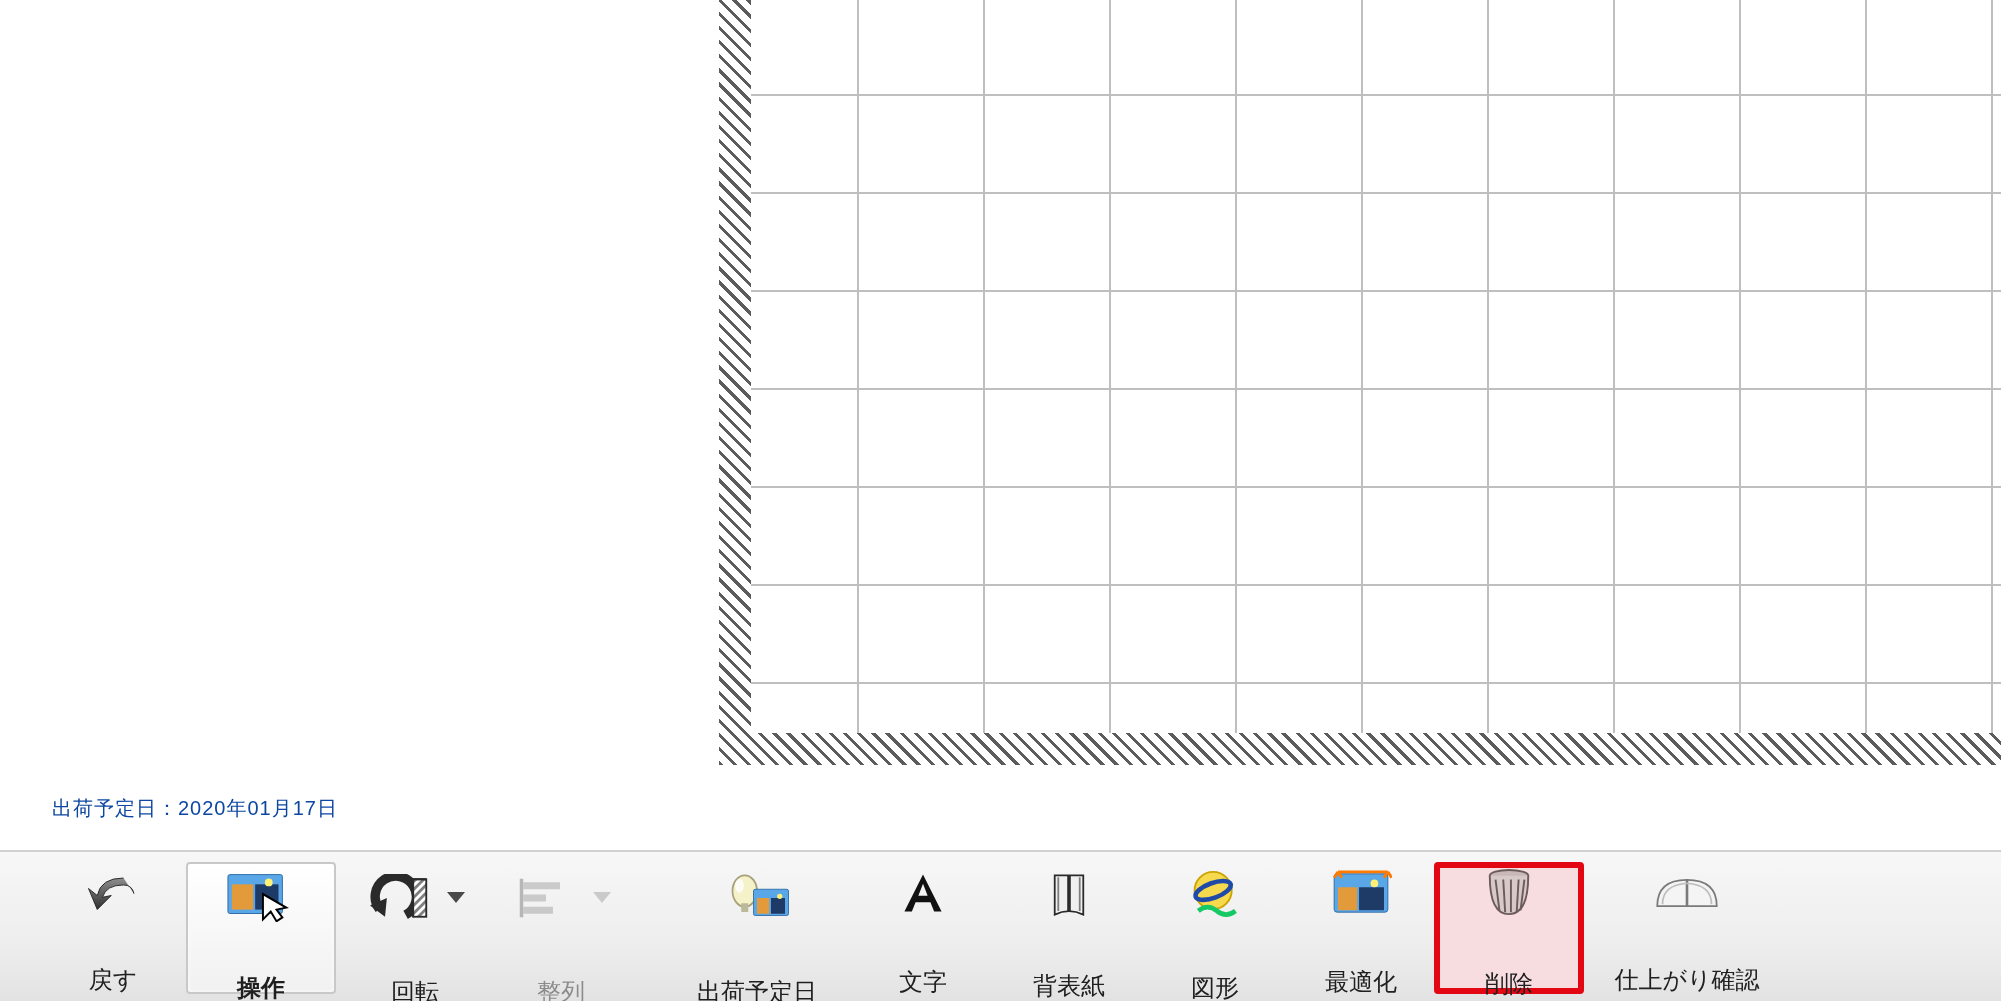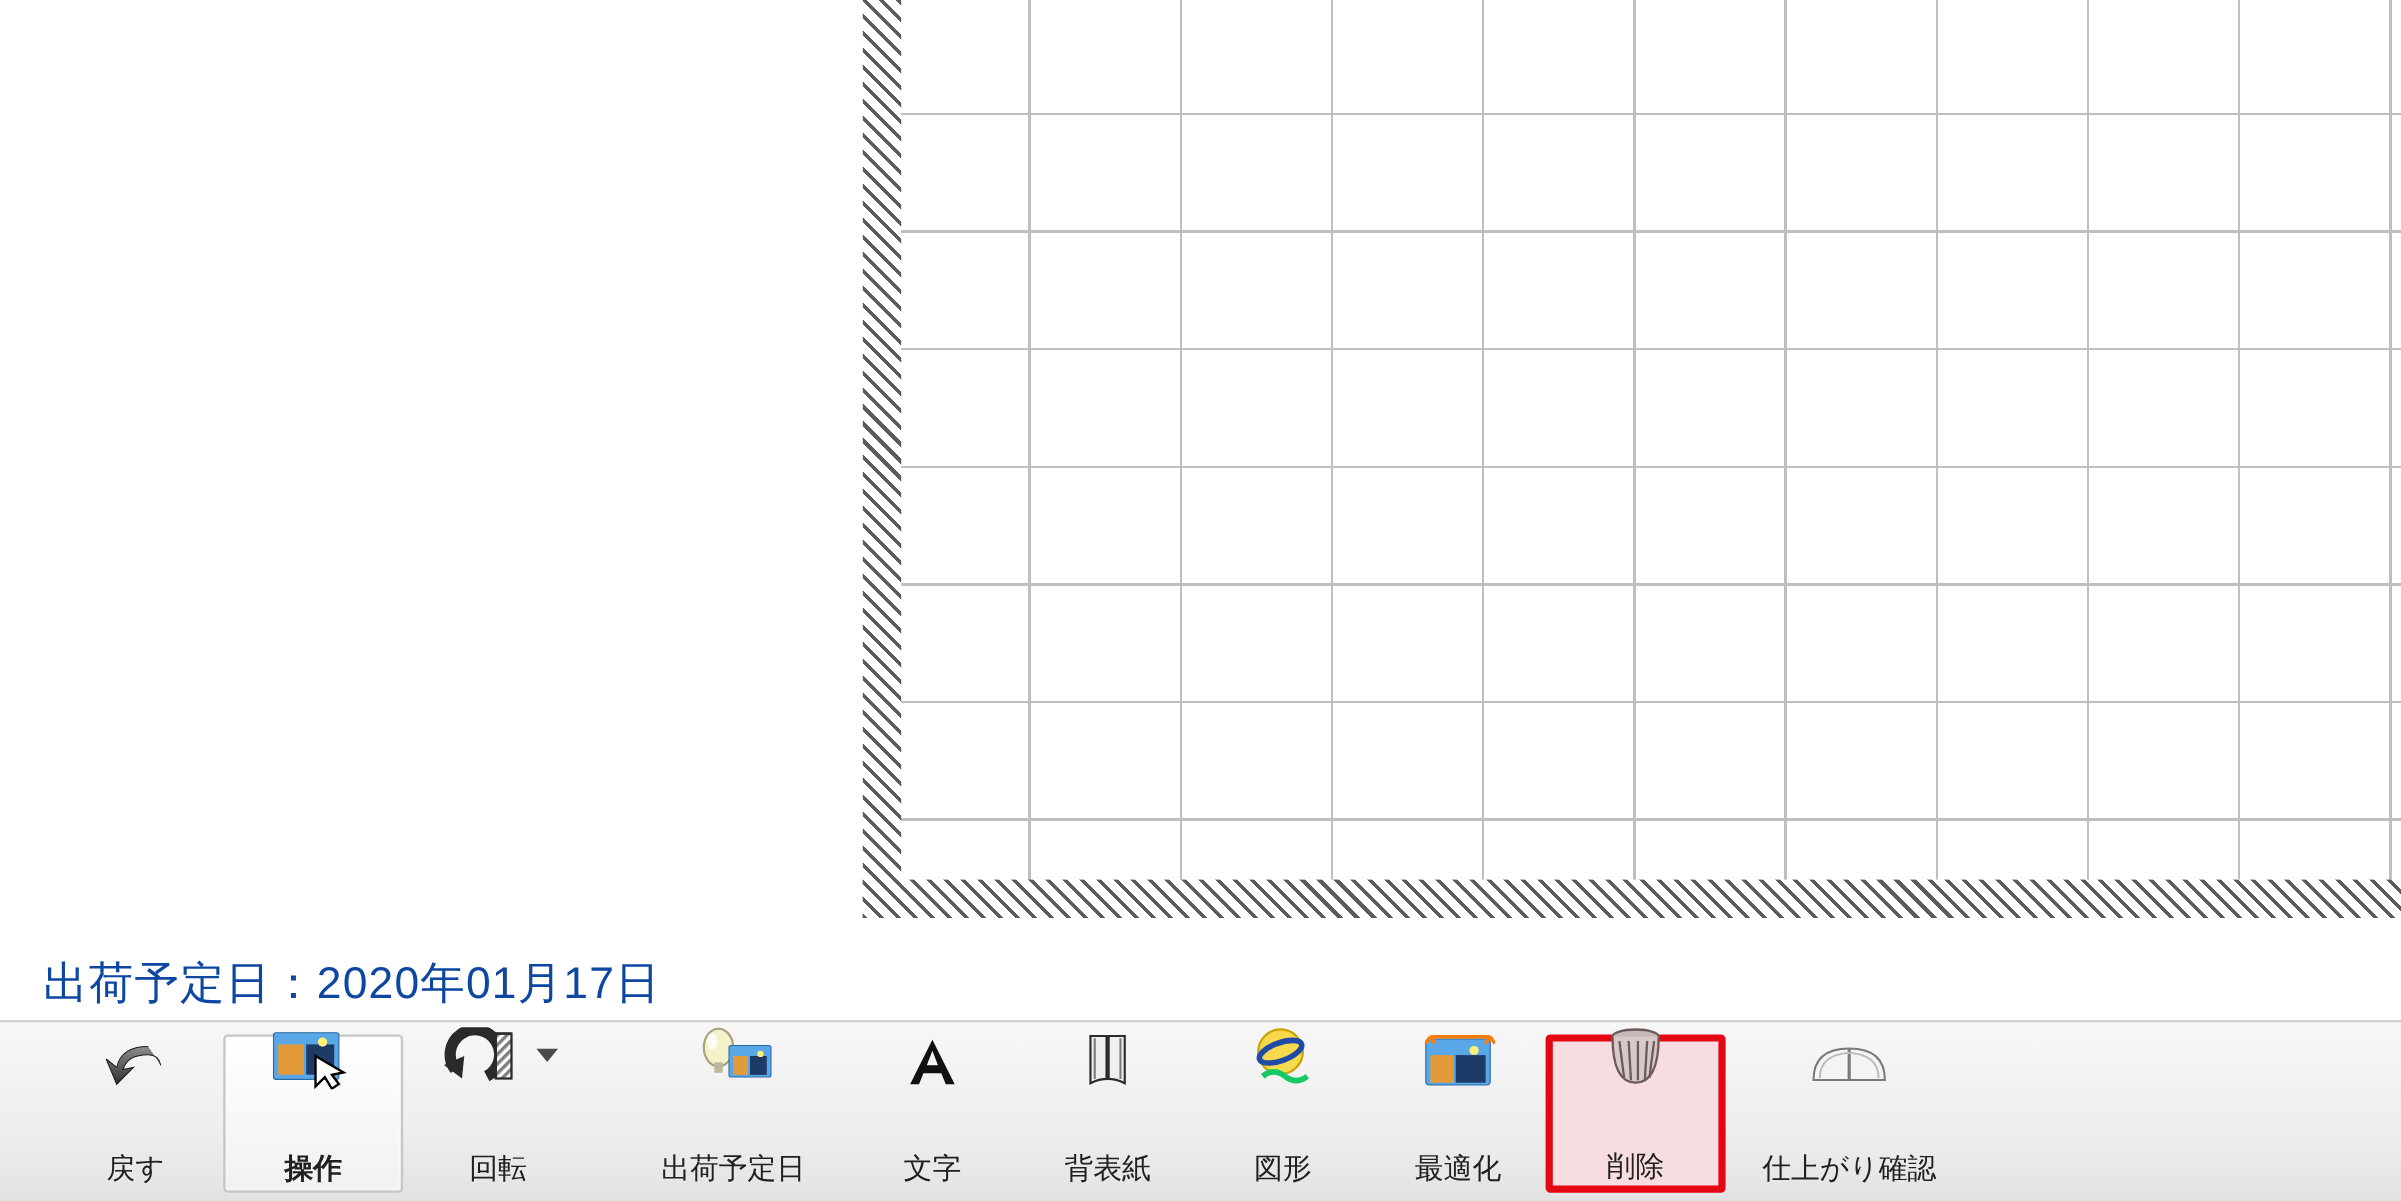--- a/index.html
+++ b/index.html
@@ -57,24 +57,24 @@
   .hatch.inner-line { 
     position: absolute;
     border: 0 solid #7a7a7a;
   }
   .inner-left   { left: 30px; top: 0; bottom: 30px; border-left-width: 2px; }
   .inner-bottom { left: 30px; bottom: 30px; right: 0; border-bottom-width: 2px; }
 
   
   .ship-date {
     position: absolute;
-    left: 36px;
+    left: 52px;
     top: 795px;
     color: #0d47a1;
-    font-size: 37px;
+    font-size: 20px;
     letter-spacing: 1px;
     white-space: nowrap;
   }
 
   
   .toolbar {
     position: absolute;
     left: 0; right: 0;
     top: 850px;
     height: 151px;
@@ -82,21 +82,21 @@
     border-top: 2px solid #d0d0d0;
     display: flex;
     align-items: center;
     padding: 0 40px;
     gap: 0;
   }
   .tb-item {
     display: flex;
     flex-direction: column;
     align-items: center;
-    justify-content: flex-end;
+    justify-content: space-between;
     height: 120px;
     padding: 6px 18px 2px;
     border-radius: 4px;
     cursor: pointer;
     user-select: none;
     min-width: 110px;
     gap: 44px;
   }
   .tb-item.active {
     background: linear-gradient(#ffffff, #f1f1f1);
@@ -201,20 +201,34 @@
               <rect width="3" height="6" fill="#2a2a2a"></rect>
             </pattern>
             <rect x="46" y="4" width="14" height="40" fill="url(#hatchp)" opacity="0.6"></rect>
           </svg>
         </div>
         <div class="dropdown-caret"></div>
       </div>
       <div class="tb-label">回転</div>
     </div>
 
+    <div class="tb-item disabled">
+      <div class="combo">
+        <div class="tb-icon">
+          <svg viewBox="0 0 64 48" width="56" height="44">
+            <rect x="6" y="6" width="42" height="8" fill="#9a9a9a"></rect>
+            <rect x="6" y="20" width="26" height="8" fill="#9a9a9a"></rect>
+            <rect x="6" y="34" width="34" height="8" fill="#9a9a9a"></rect>
+            <rect x="2" y="2" width="4" height="44" fill="#6f6f6f"></rect>
+          </svg>
+        </div>
+        <div class="dropdown-caret" style="border-top-color:#9a9a9a"></div>
+      </div>
+      <div class="tb-label">整列</div>
+    </div>
 
     <div style="width:30px"></div>
 
     <div class="tb-item" style="min-width:150px">
       <div class="tb-icon">
         <svg viewBox="0 0 80 56" width="80" height="56">
           <ellipse cx="26" cy="20" rx="14" ry="18" fill="#f5f1c8" stroke="#a8a07a" stroke-width="2"></ellipse>
           <rect x="22" y="34" width="8" height="10" fill="#bcb89a"></rect>
           <ellipse cx="20" cy="14" rx="5" ry="8" fill="#ffffff" opacity="0.8"></ellipse>
           <rect x="36" y="18" width="40" height="30" rx="2" fill="#5aa7e8" stroke="#2d6aa5"></rect>

